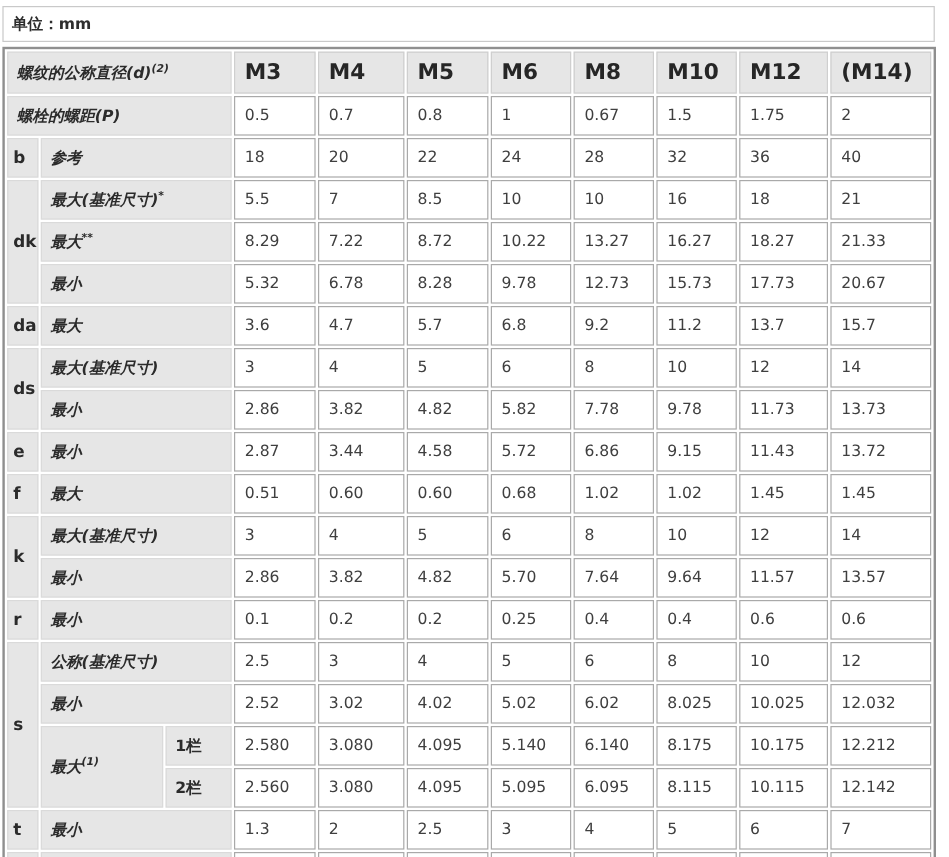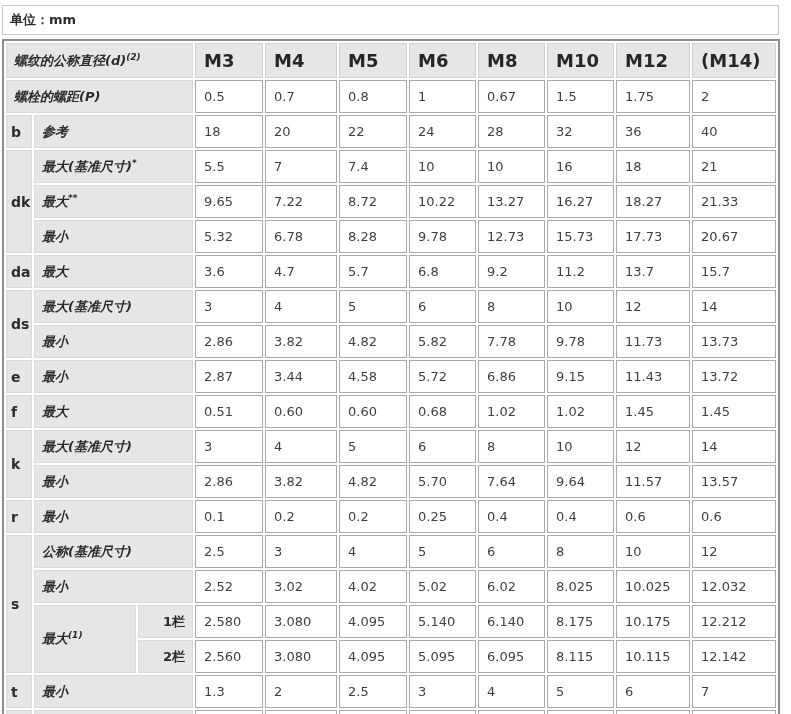--- a/index.html
+++ b/index.html
@@ -48,21 +48,21 @@
     color:#2b2b2b;
     padding:1px 7px;
     font-style:italic;
   }
   td.cell-sub{
     background:#e6e6e6;
     border:1px solid #dadada;
     font-weight:700;
     font-size:13px;
     color:#2b2b2b;
-    padding:1px 24px;
+    padding:1px 7px;
     margin-top:30px;
   }
   td.cell-colhead{
     background:#e6e6e6;
     border:1px solid #cfcfcf;
     font-weight:700;
     font-size:18px;
     color:#262626;
     height:31px;
   }
@@ -130,31 +130,31 @@
       <td class="cell-value">32</td>
       <td class="cell-value">36</td>
       <td class="cell-value">40</td>
     </tr>
 
     <tr>
       <td class="cell-letter" rowspan="3">dk</td>
       <td class="cell-label" colspan="2"><span>最大(基准尺寸)</span><sup>*</sup></td>
       <td class="cell-value">5.5</td>
       <td class="cell-value">7</td>
-      <td class="cell-value">7.4</td>
+      <td class="cell-value">8.5</td>
       <td class="cell-value">10</td>
       <td class="cell-value">10</td>
       <td class="cell-value">16</td>
       <td class="cell-value">18</td>
       <td class="cell-value">21</td>
     </tr>
 
     <tr>
       <td class="cell-label" colspan="2"><span>最大</span><sup>**</sup></td>
-      <td class="cell-value">9.65</td>
+      <td class="cell-value">8.29</td>
       <td class="cell-value">7.22</td>
       <td class="cell-value">8.72</td>
       <td class="cell-value">10.22</td>
       <td class="cell-value">13.27</td>
       <td class="cell-value">16.27</td>
       <td class="cell-value">18.27</td>
       <td class="cell-value">21.33</td>
     </tr>
 
     <tr>

